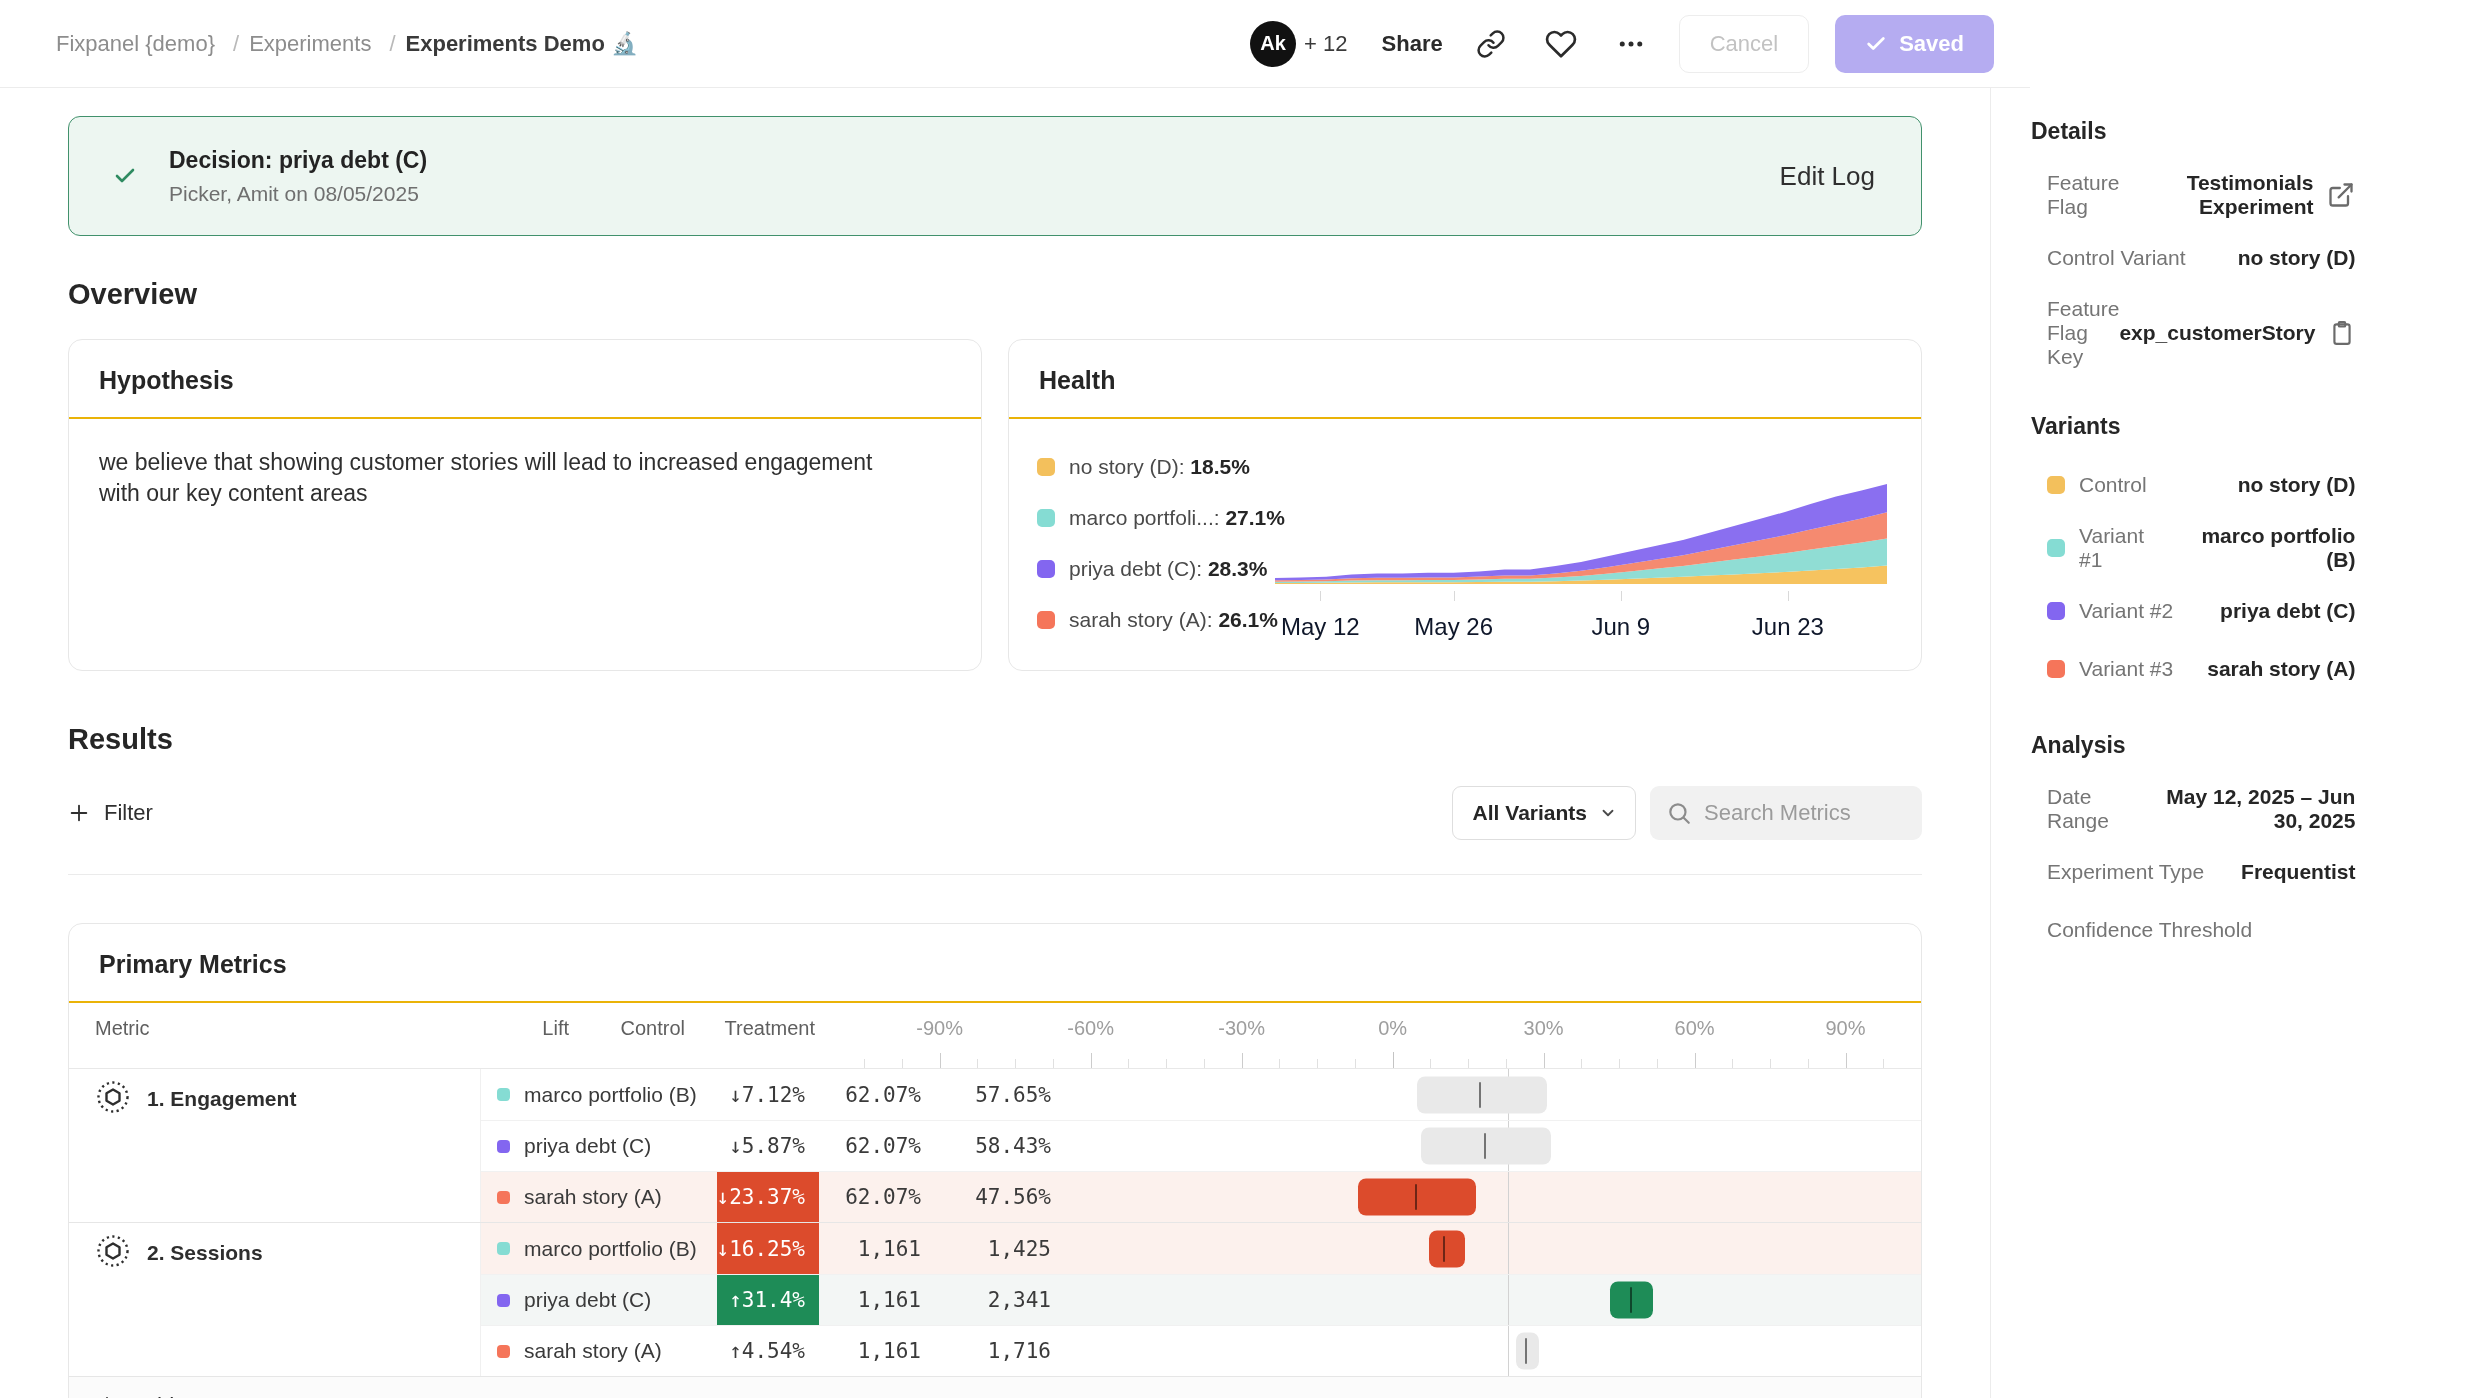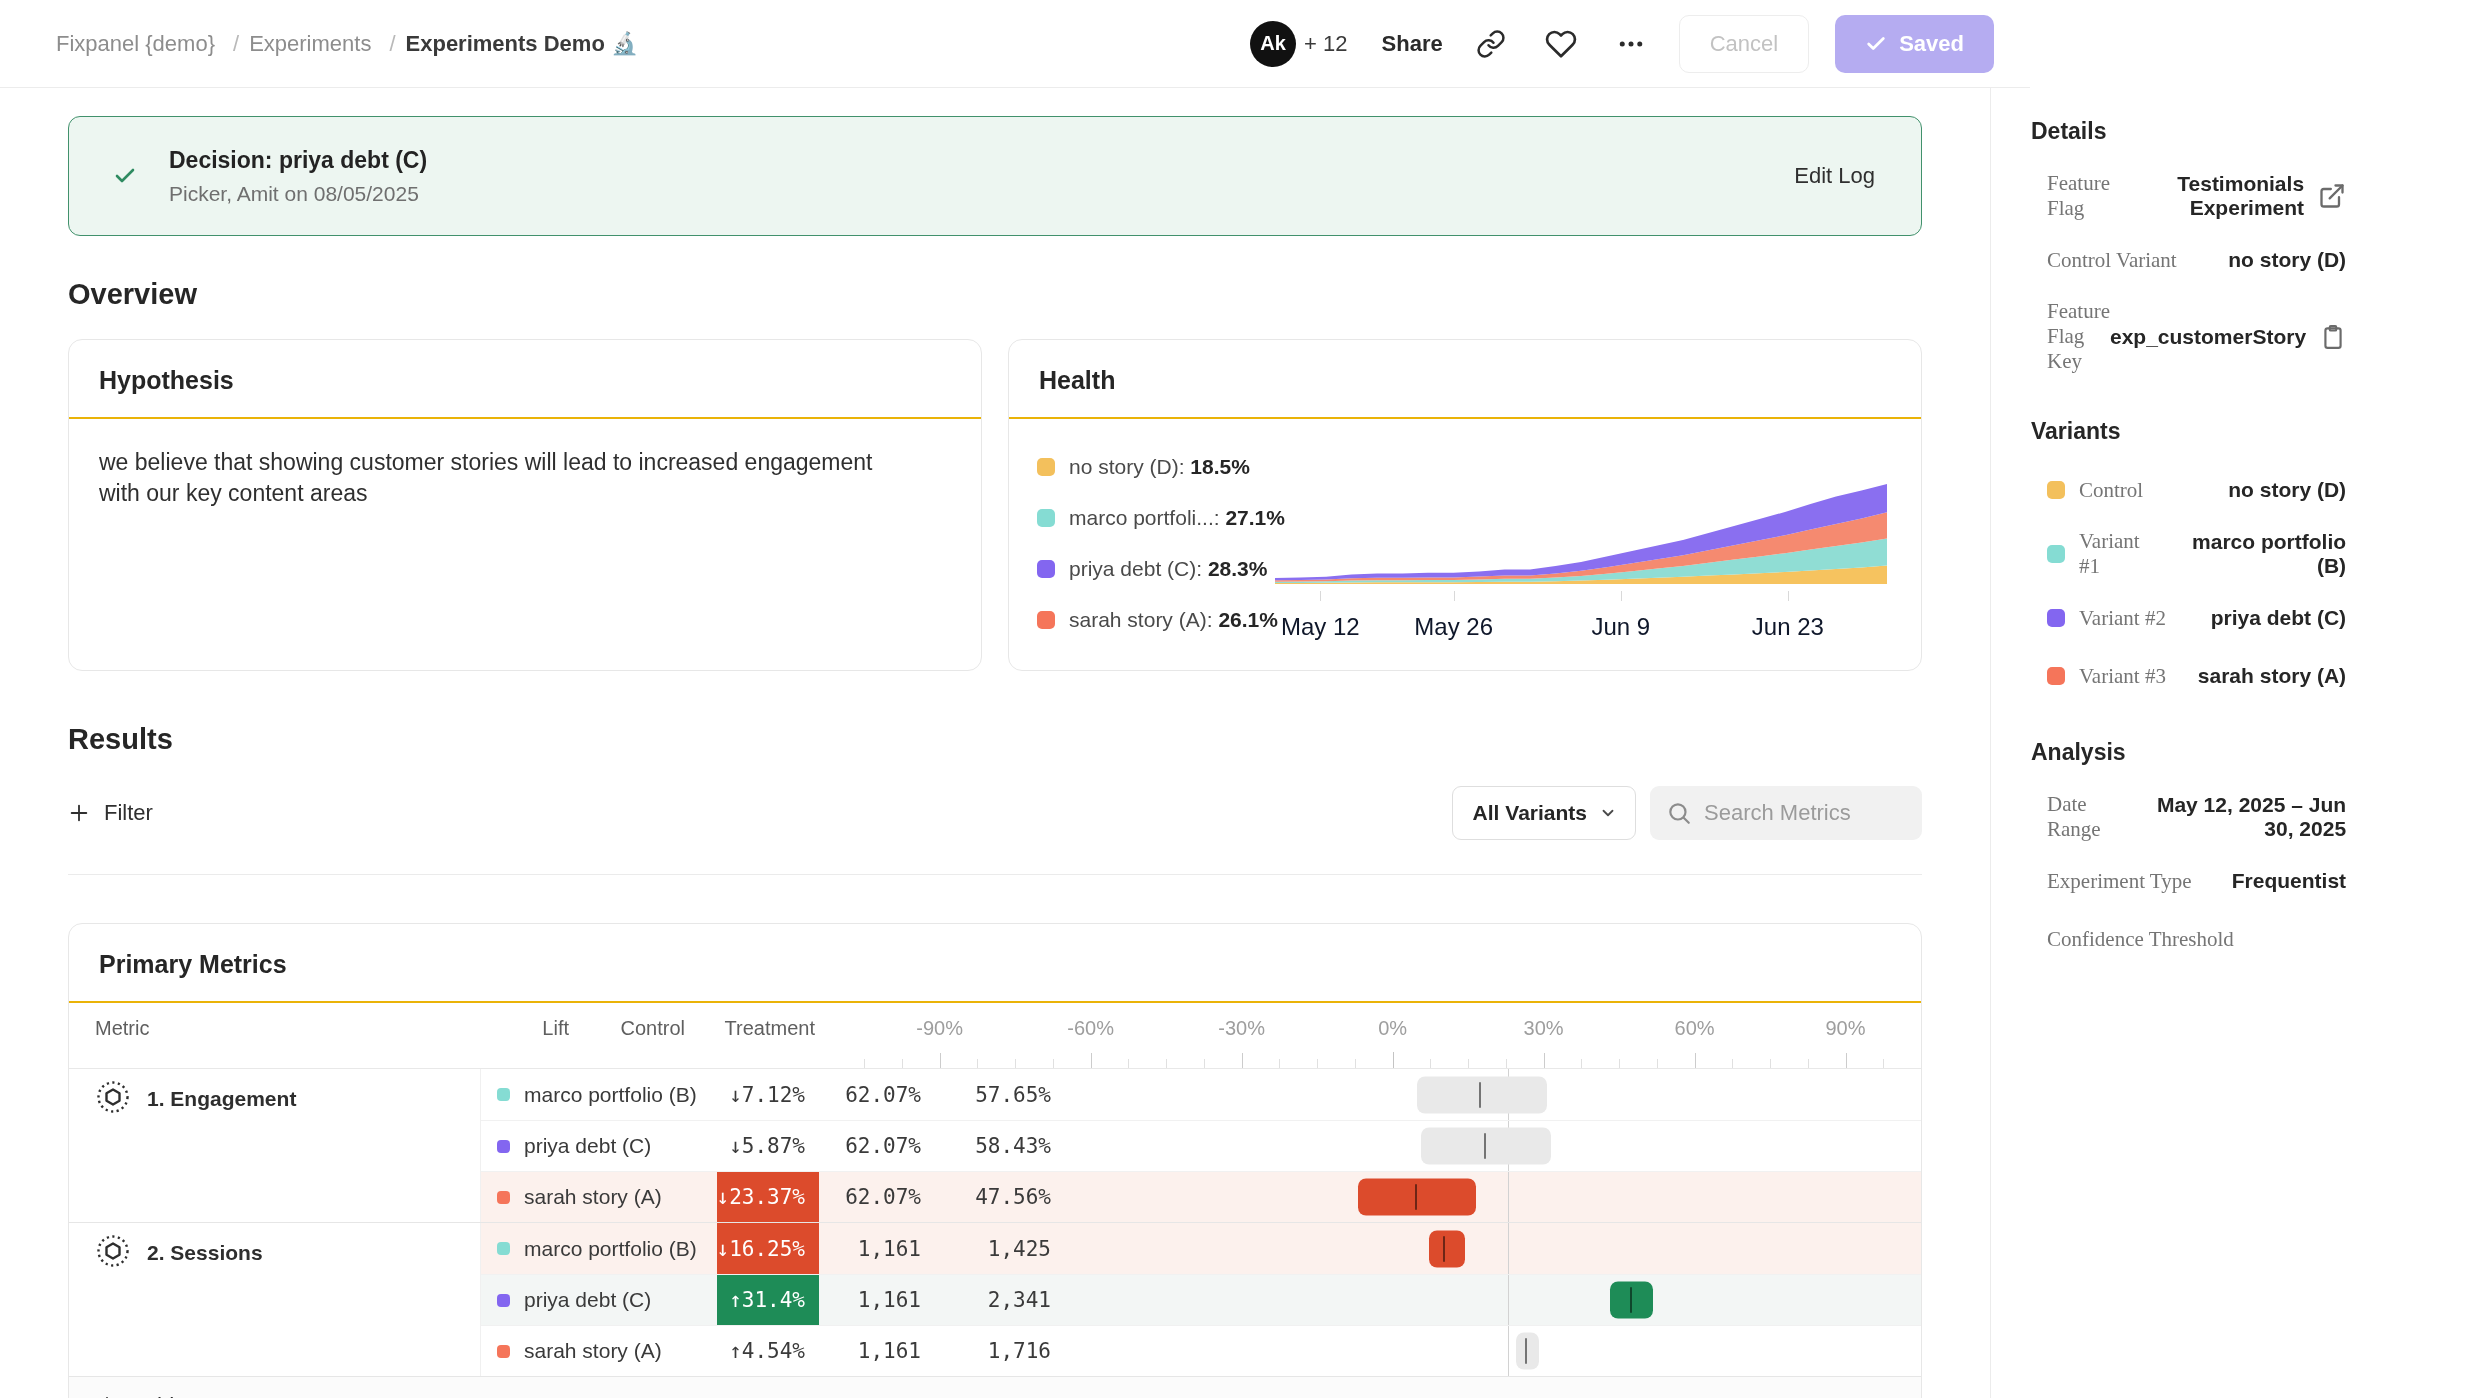--- a/index.html
+++ b/index.html
@@ -35,21 +35,21 @@
   .content { width:1990px; flex:0 0 1990px; padding:28px 68px 0 68px; overflow:hidden; }
   .sidebar { flex:1; border-left:1px solid #ececec; padding:30px 38px 0 40px; }
 
   
   .decision { background:#edf6f1; border:1px solid #41916c; border-radius:12px; height:120px;
               display:flex; align-items:center; padding:0 46px 0 44px; }
   .decision-check { color:#2e8b61; font-size:26px; margin-right:32px; font-weight:700; }
   .decision-texts { flex:1; }
   .decision-title { font-size:23px; font-weight:700; color:#232323; margin-bottom:8px; }
   .decision-byline { font-size:21px; color:#6f6f6f; }
-  .decision-edit { font-size:22px; font-weight:500; color:#2f2f2f; cursor:pointer; }
+  .decision-edit { font-size:26px; font-weight:500; color:#2f2f2f; cursor:pointer; }
 
   .section-h { font-size:29px; font-weight:700; color:#262626; }
   .h-overview { margin:42px 0 28px 0; }
   .h-results { margin:52px 0 30px 0; }
 
   
   .cards-row { display:flex; gap:26px; }
   .card { border:1px solid #e7e7e7; border-radius:14px; background:#fff; }
   .ov-card { width:914px; height:332px; }
   .card-title { font-size:25px; font-weight:700; color:#262626; padding:26px 30px 22px 30px; border-bottom:2px solid #eab308; }
@@ -120,21 +120,21 @@
   .ci-box.negative { background:#dc4b2c; }
   .ci-box.positive { background:#1e8c57; }
   .ci-marker { position:absolute; top:50%; transform:translate(-50%,-50%); width:2px; height:26px; background:rgba(0,0,0,0.5); border-radius:1px; }
   .t-foot { border-top:1px solid #e6e6e6; background:#fbfbfb; height:58px; display:flex; align-items:center; padding-left:26px; }
   .add-btn { display:flex; align-items:center; gap:16px; font-size:22px; font-weight:500; color:#2f2f2f; background:none; border:none; cursor:pointer; }
 
   
   .sb-section { margin-bottom:44px; }
   .sb-title { font-size:23px; font-weight:700; color:#262626; margin-bottom:26px; }
   .sb-row { display:flex; align-items:center; justify-content:space-between; min-height:38px; margin-bottom:20px; padding-left:16px; }
-  .sb-label { font-size:21px; color:#757575; display:flex; align-items:center; gap:14px;font-family:Liberation Serif, serif; }
+  .sb-label { font-size:21px; color:#757575; display:flex; align-items:center; gap:14px; }
   .sb-value { font-size:21px; font-weight:600; color:#262626; display:flex; align-items:center; gap:14px; text-align:right; }
   .sb-icon { color:#6b6b6b; display:flex; }
 
   svg { display:block; }
 </style>
 </head>
 <body>
 
 <div class="app">
 

